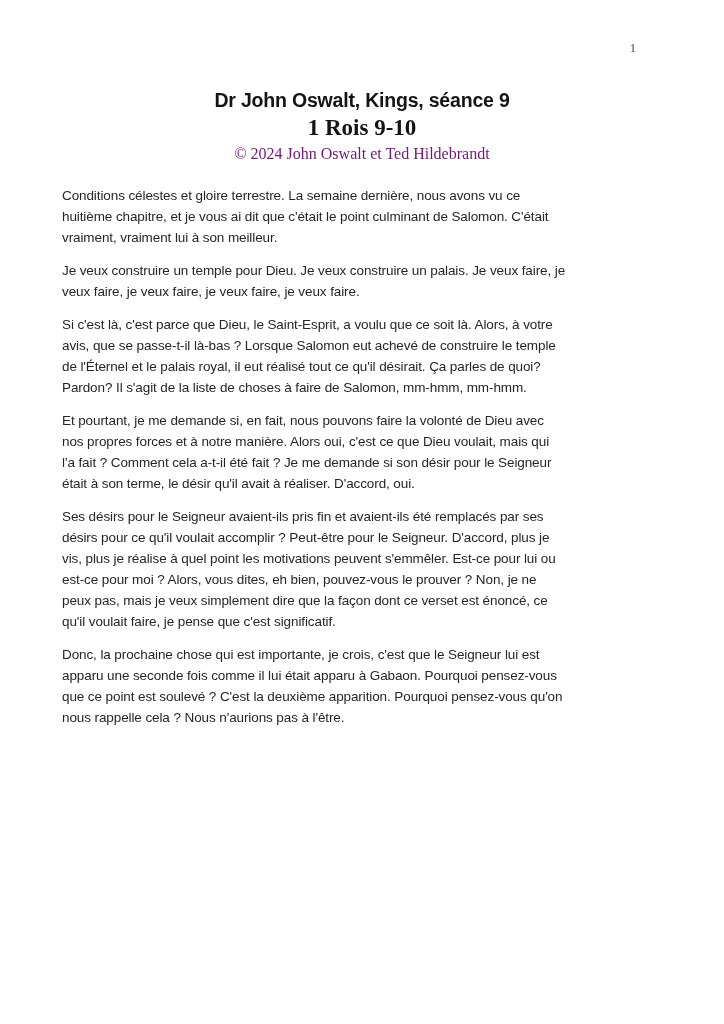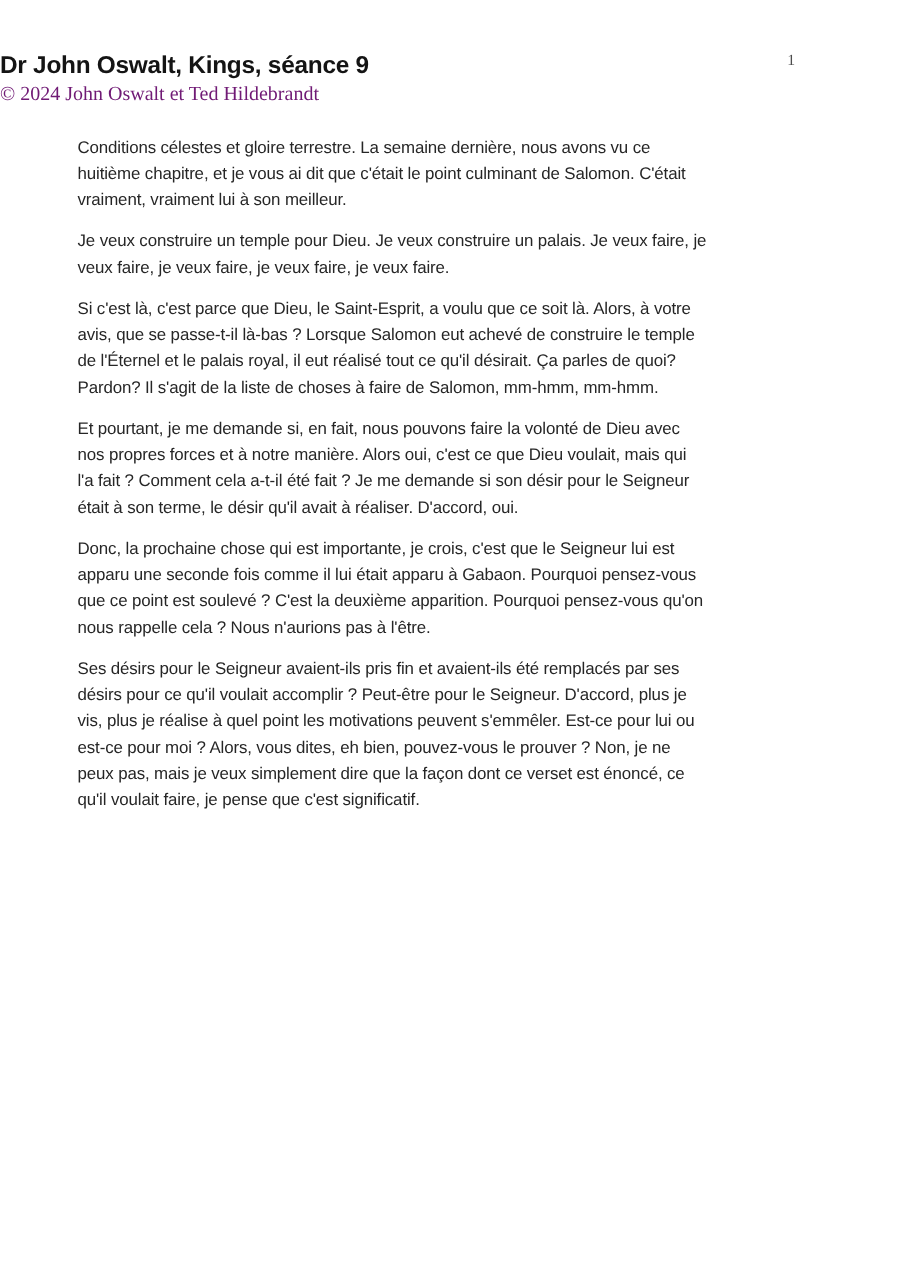--- a/index.html
+++ b/index.html
@@ -19,21 +19,22 @@
   .page-number {
     position: absolute;
     top: 41px;
     right: 88px;
     font-family: "Liberation Serif", serif;
     font-size: 12.5px;
     line-height: 14px;
     color: #4d4d4d;
   }
   .doc-header {
-    padding-top: 40px;
+    padding-top: 88px;
+    text-align: center;
   }
   .doc-title {
     margin: 0;
     font-family: "Liberation Sans", sans-serif;
     font-size: 19.5px;
     font-weight: bold;
     line-height: 24px;
     letter-spacing: -0.2px;
     color: #141414;
   }
@@ -69,42 +70,43 @@
 </style>
 </head>
 <body>
 
 <div class="page">
 
   <div class="page-number">1</div>
 
   <div class="doc-header">
     <h1 class="doc-title">Dr John Oswalt, Kings, séance 9</h1>
+    <h2 class="doc-subtitle">1 Rois 9-10</h2>
     <div class="doc-copyright">© 2024 John Oswalt et Ted Hildebrandt</div>
   </div>
 
   <div class="doc-body">
     <p>Conditions célestes et gloire terrestre. La semaine dernière, nous avons vu ce
 huitième chapitre, et je vous ai dit que c'était le point culminant de Salomon. C'était
 vraiment, vraiment lui à son meilleur.</p>
     <p>Je veux construire un temple pour Dieu. Je veux construire un palais. Je veux faire, je
 veux faire, je veux faire, je veux faire, je veux faire.</p>
     <p>Si c'est là, c'est parce que Dieu, le Saint-Esprit, a voulu que ce soit là. Alors, à votre
 avis, que se passe-t-il là-bas ? Lorsque Salomon eut achevé de construire le temple
 de l'Éternel et le palais royal, il eut réalisé tout ce qu'il désirait. Ça parles de quoi?
 Pardon? Il s'agit de la liste de choses à faire de Salomon, mm-hmm, mm-hmm.</p>
     <p>Et pourtant, je me demande si, en fait, nous pouvons faire la volonté de Dieu avec
 nos propres forces et à notre manière. Alors oui, c'est ce que Dieu voulait, mais qui
 l'a fait ? Comment cela a-t-il été fait ? Je me demande si son désir pour le Seigneur
 était à son terme, le désir qu'il avait à réaliser. D'accord, oui.</p>
-    <p>Donc, la prochaine chose qui est importante, je crois, c'est que le Seigneur lui est
-apparu une seconde fois comme il lui était apparu à Gabaon. Pourquoi pensez-vous
-que ce point est soulevé ? C'est la deuxième apparition. Pourquoi pensez-vous qu'on
-nous rappelle cela ? Nous n'aurions pas à l'être.</p>
     <p>Ses désirs pour le Seigneur avaient-ils pris fin et avaient-ils été remplacés par ses
 désirs pour ce qu'il voulait accomplir ? Peut-être pour le Seigneur. D'accord, plus je
 vis, plus je réalise à quel point les motivations peuvent s'emmêler. Est-ce pour lui ou
 est-ce pour moi ? Alors, vous dites, eh bien, pouvez-vous le prouver ? Non, je ne
 peux pas, mais je veux simplement dire que la façon dont ce verset est énoncé, ce
 qu'il voulait faire, je pense que c'est significatif.</p>
+    <p>Donc, la prochaine chose qui est importante, je crois, c'est que le Seigneur lui est
+apparu une seconde fois comme il lui était apparu à Gabaon. Pourquoi pensez-vous
+que ce point est soulevé ? C'est la deuxième apparition. Pourquoi pensez-vous qu'on
+nous rappelle cela ? Nous n'aurions pas à l'être.</p>
   </div>
 
 </div>
 
 </body></html>

